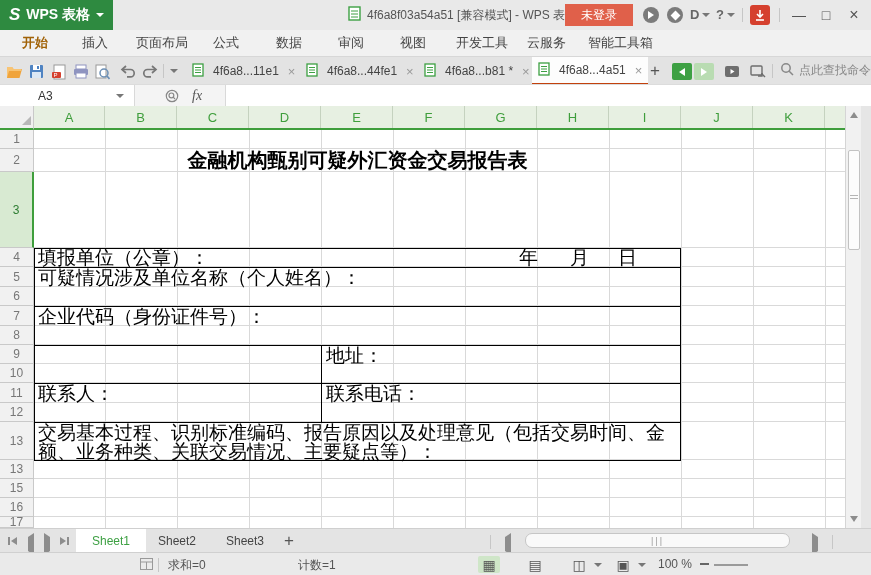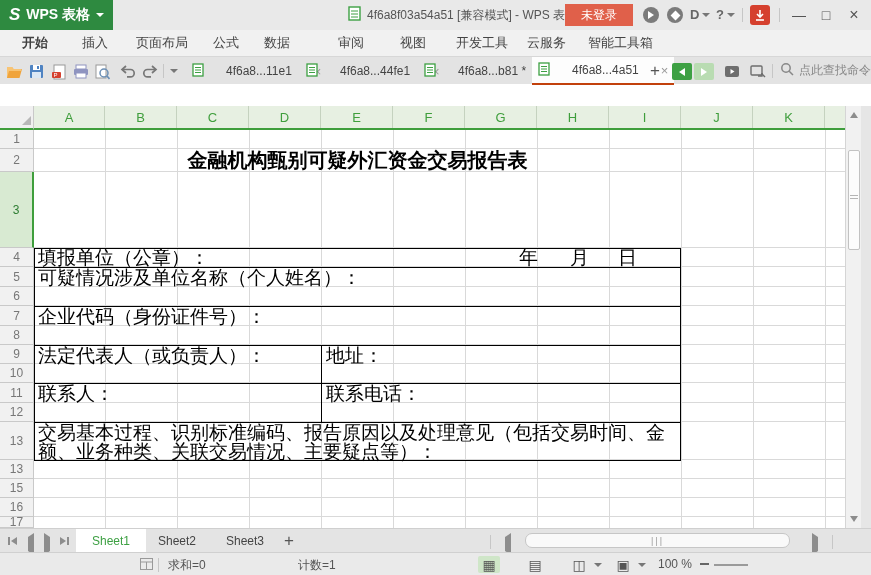--- a/index.html
+++ b/index.html
@@ -19,25 +19,25 @@
   .loginbtn{position:absolute;left:565px;top:4px;width:68px;height:22px;background:#e0604a;color:#fff;
             display:flex;align-items:center;justify-content:center;font-size:12px;cursor:pointer}
   .circleico{position:absolute;top:7px;width:16px;height:16px;border-radius:50%;background:#7b7b7b;
              display:flex;align-items:center;justify-content:center}
   .winbtn{position:absolute;top:0;width:26px;height:30px;display:flex;align-items:center;justify-content:center;
           color:#555;font-size:14px;cursor:pointer}
   .vsep{position:absolute;top:8px;width:1px;height:14px;background:#c6c6c6}
   
   .menubar{position:absolute;left:0;top:30px;width:871px;height:26px;background:#f1f1f1}
   .menutab{position:absolute;top:0;height:26px;display:flex;align-items:center;font-size:13px;color:#444;cursor:pointer}
-  .menutab.active{color:#404040;font-weight:bold}
+  .menutab.active{color:#a16207;font-weight:bold}
   
   .toolbar{position:absolute;left:0;top:56px;width:871px;height:28px;background:#e3e3e3;border-top:1px solid #d7d7d7}
   .qicon{position:absolute;top:5px;width:19px;height:19px;display:flex;align-items:center;justify-content:center;cursor:pointer}
-  .doctab{position:absolute;top:0;height:28px;display:flex;align-items:center;gap:22px;padding:0 6px;
+  .doctab{position:absolute;top:0;height:28px;display:flex;align-items:center;gap:9px;padding:0 6px;
           font-size:12px;color:#444;cursor:pointer}
   .doctab.active{background:#fdfdfd;border-bottom:2px solid #c2410c}
   .tabclose{color:#999;font-size:13px}
   .navsq{position:absolute;top:6px;width:20px;height:17px;border-radius:2px;display:flex;align-items:center;justify-content:center;cursor:pointer}
   
   .fbar{position:absolute;left:0;top:84px;width:871px;height:22px;background:#f4f4f4;border-top:1px solid #dcdcdc}
   .namebox{position:absolute;left:0;top:0;width:135px;height:22px;background:#fff;border-right:1px solid #d9d9d9;
            display:flex;align-items:center}
   .finput{position:absolute;left:225px;top:0;width:646px;height:22px;background:#fff;border-left:1px solid #d9d9d9}
   
@@ -126,21 +126,21 @@
     <div class="winbtn" style="left:786px">—</div>
     <div class="winbtn" style="left:813px">□</div>
     <div class="winbtn" style="left:841px;font-size:16px">×</div>
   </div>
 
   <div class="menubar">
     <span class="menutab active" style="left:22px">开始</span>
     <span class="menutab" style="left:82px">插入</span>
     <span class="menutab" style="left:136px">页面布局</span>
     <span class="menutab" style="left:213px">公式</span>
-    <span class="menutab" style="left:264px">数据</span>
+    <span class="menutab" style="left:276px">数据</span>
     <span class="menutab" style="left:338px">审阅</span>
     <span class="menutab" style="left:400px">视图</span>
     <span class="menutab" style="left:456px">开发工具</span>
     <span class="menutab" style="left:527px">云服务</span>
     <span class="menutab" style="left:588px">智能工具箱</span>
   </div>
 
   <div class="toolbar">
     <div class="qicon" style="left:5px">
       <svg width="17" height="14" viewBox="0 0 17 14">
@@ -257,20 +257,35 @@
       <span>
         <svg width="14" height="14" viewBox="0 0 14 14">
             <circle cx="6" cy="6" r="4.2" fill="none" stroke="#888" stroke-width="1.5"></circle>
             <line x1="9.2" y1="9.2" x2="13" y2="13" stroke="#888" stroke-width="1.5"></line>
           </svg>
       </span>
       <span style="color:#888;font-size:12px">点此查找命令</span>
     </div>
   </div>
 
+  <div class="fbar">
+    <div class="namebox">
+      <span style="margin-left:38px;font-size:12px;color:#333">A3</span>
+      <span class="caret gray" style="margin-left:auto;margin-right:10px"></span>
+    </div>
+    <div class="abs" style="left:165px;top:4px">
+      <svg width="14" height="14" viewBox="0 0 14 14">
+          <circle cx="7" cy="7" r="5.7" fill="none" stroke="#888" stroke-width="1.2"></circle>
+          <circle cx="6.4" cy="6.4" r="2.4" fill="none" stroke="#888" stroke-width="1.2"></circle>
+          <line x1="8.2" y1="8.2" x2="10" y2="10" stroke="#888" stroke-width="1.2"></line>
+        </svg>
+    </div>
+    <span class="abs" style="left:192px;top:3px;font-family:'Liberation Serif',serif;font-style:italic;font-size:14px;color:#555">fx</span>
+    <div class="finput"></div>
+  </div>
 
   <div class="corner">
       <span class="cornertri"></span>
     </div>
 
   <div class="colhdrs">
     <div class="colhdr" style="width:71px">A</div>
     <div class="colhdr" style="width:72px">B</div>
     <div class="colhdr" style="width:72px">C</div>
     <div class="colhdr" style="width:72px">D</div>
@@ -337,21 +352,20 @@
     <div class="blk" style="left:0;top:118px;width:1px;height:213px"></div>
     <div class="blk" style="left:646px;top:118px;width:1px;height:213px"></div>
     <div class="blk" style="left:287px;top:215px;width:1px;height:77px"></div>
 
     <div class="clabel" style="left:4px;top:118px">填报单位（公章）：</div>
     <span class="clabel" style="left:485px;top:118px">年</span>
     <span class="clabel" style="left:536px;top:118px">月</span>
     <span class="clabel" style="left:584px;top:118px">日</span>
     <div class="clabel" style="left:4px;top:138px">可疑情况涉及单位名称（个人姓名）：</div>
     <div class="clabel" style="left:4px;top:177px">企业代码（身份证件号）：</div>
-    <div class="clabel" style="left:4px;top:216px">法定代表人（或负责人）：</div>
     <div class="clabel" style="left:292px;top:216px">地址：</div>
     <div class="clabel" style="left:4px;top:254px">联系人：</div>
     <div class="clabel" style="left:292px;top:254px">联系电话：</div>
     <div class="clabel" style="left:4px;top:293px;width:635px;white-space:normal;line-height:19px">交易基本过程、识别标准编码、报告原因以及处理意见（包括交易时间、金额、业务种类、关联交易情况、主要疑点等）：</div>
   </div>
 
   <div class="vscroll">
     <span class="abs" style="left:4px;top:6px;width:0;height:0;border-left:4px solid transparent;border-right:4px solid transparent;border-bottom:6px solid #8d8d8d"></span>
     <div class="vthumb">
       <div style="margin:44px auto 0;width:8px;border-top:1px solid #b5b5b5;border-bottom:1px solid #b5b5b5;height:4px"></div>

